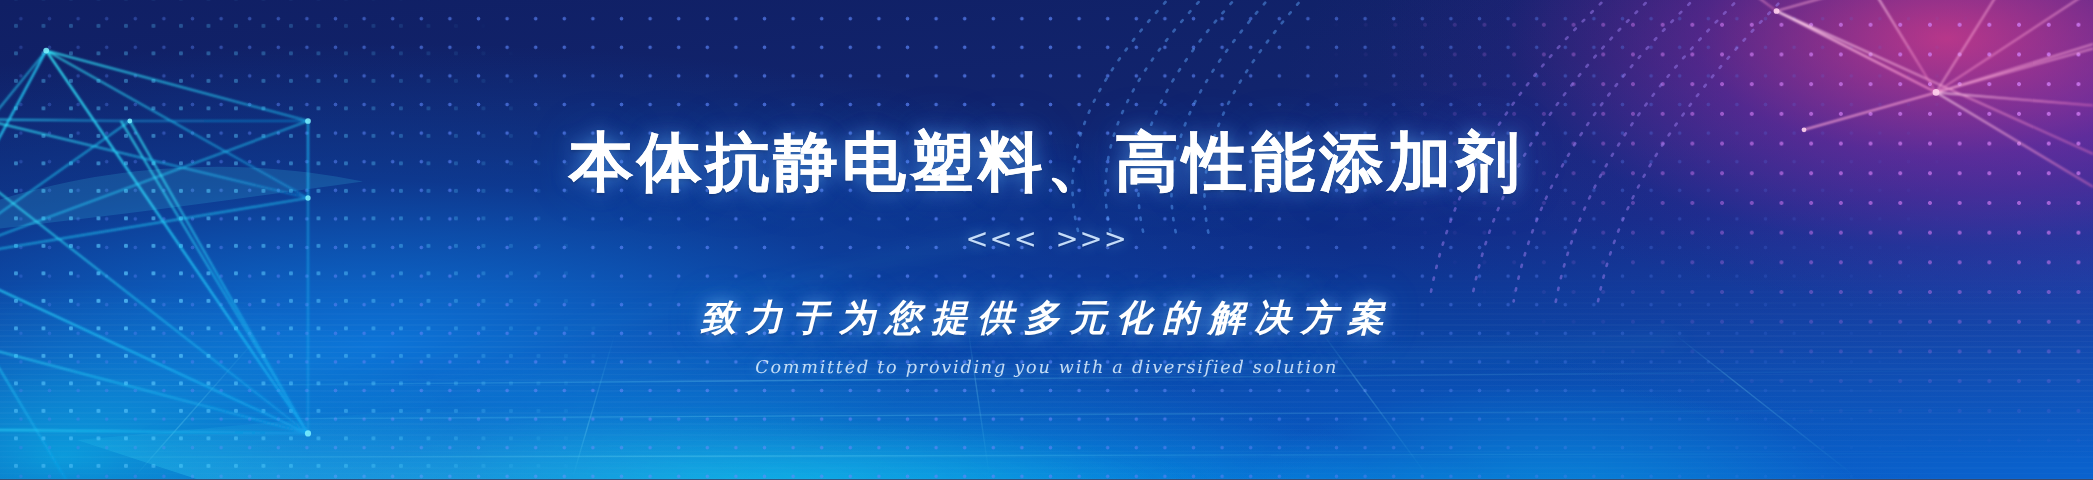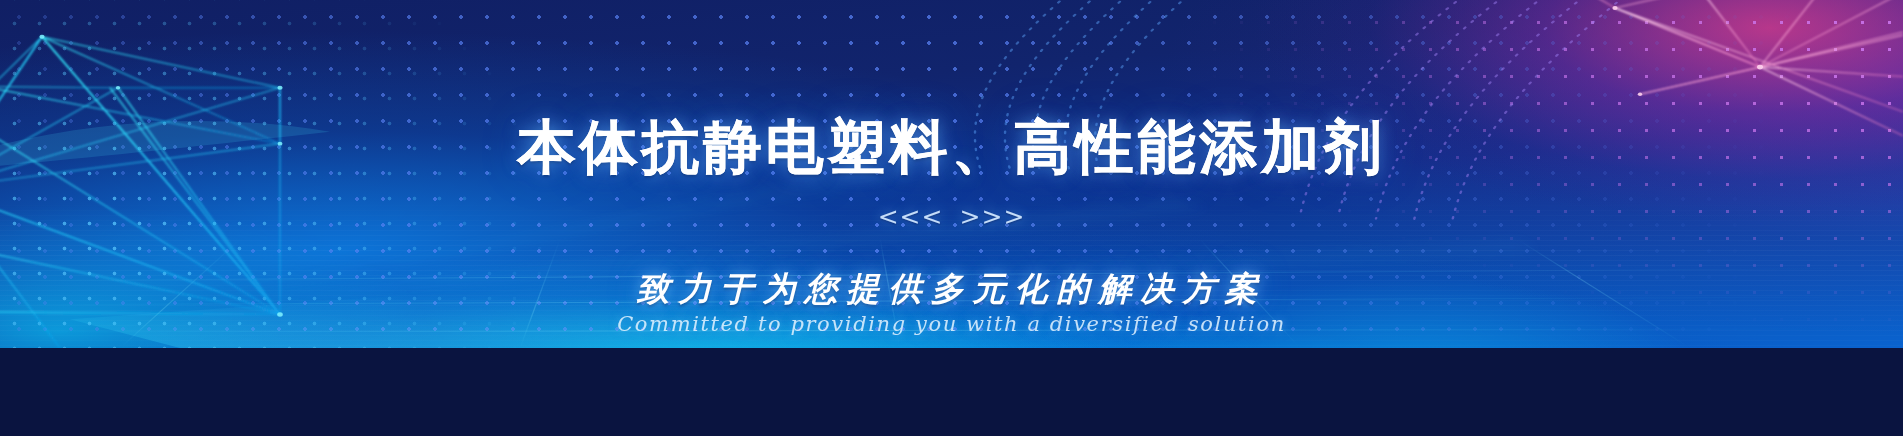--- a/index.html
+++ b/index.html
@@ -8,21 +8,21 @@
     padding: 0;
     background: #0a1440;
   }
   body {
     font-family: "Liberation Sans", sans-serif;
   }
 
   #banner {
     position: relative;
     width: 1903px;
-    height: 348px;
+    height: 436px;
     overflow: hidden;
     background: #737373;
   }
 
   
   .layer {
     position: absolute;
     inset: 0;
     pointer-events: none;
   }
@@ -142,24 +142,24 @@
     font-style: italic;
     font-weight: 700;
     font-size: 33px;
     letter-spacing: 9px;
     color: #ffffff;
     white-space: nowrap;
     text-shadow: 0 0 14px rgba(130,205,255,0.65), 0 0 34px rgba(60,150,255,0.45), 0 2px 3px rgba(0,25,80,0.45);
   }
 
   .script-en {
-    margin-top: 0;
+    margin-top: 12px;
     font-family: "DejaVu Serif", serif;
     font-style: italic;
-    font-size: 21px;
+    font-size: 16px;
     letter-spacing: 1.6px;
     color: rgba(226,242,255,0.86);
     white-space: nowrap;
     text-shadow: 0 0 10px rgba(120,200,255,0.5);
   }
 </style>
 </head>
 <body>
 
 <div id="banner">

